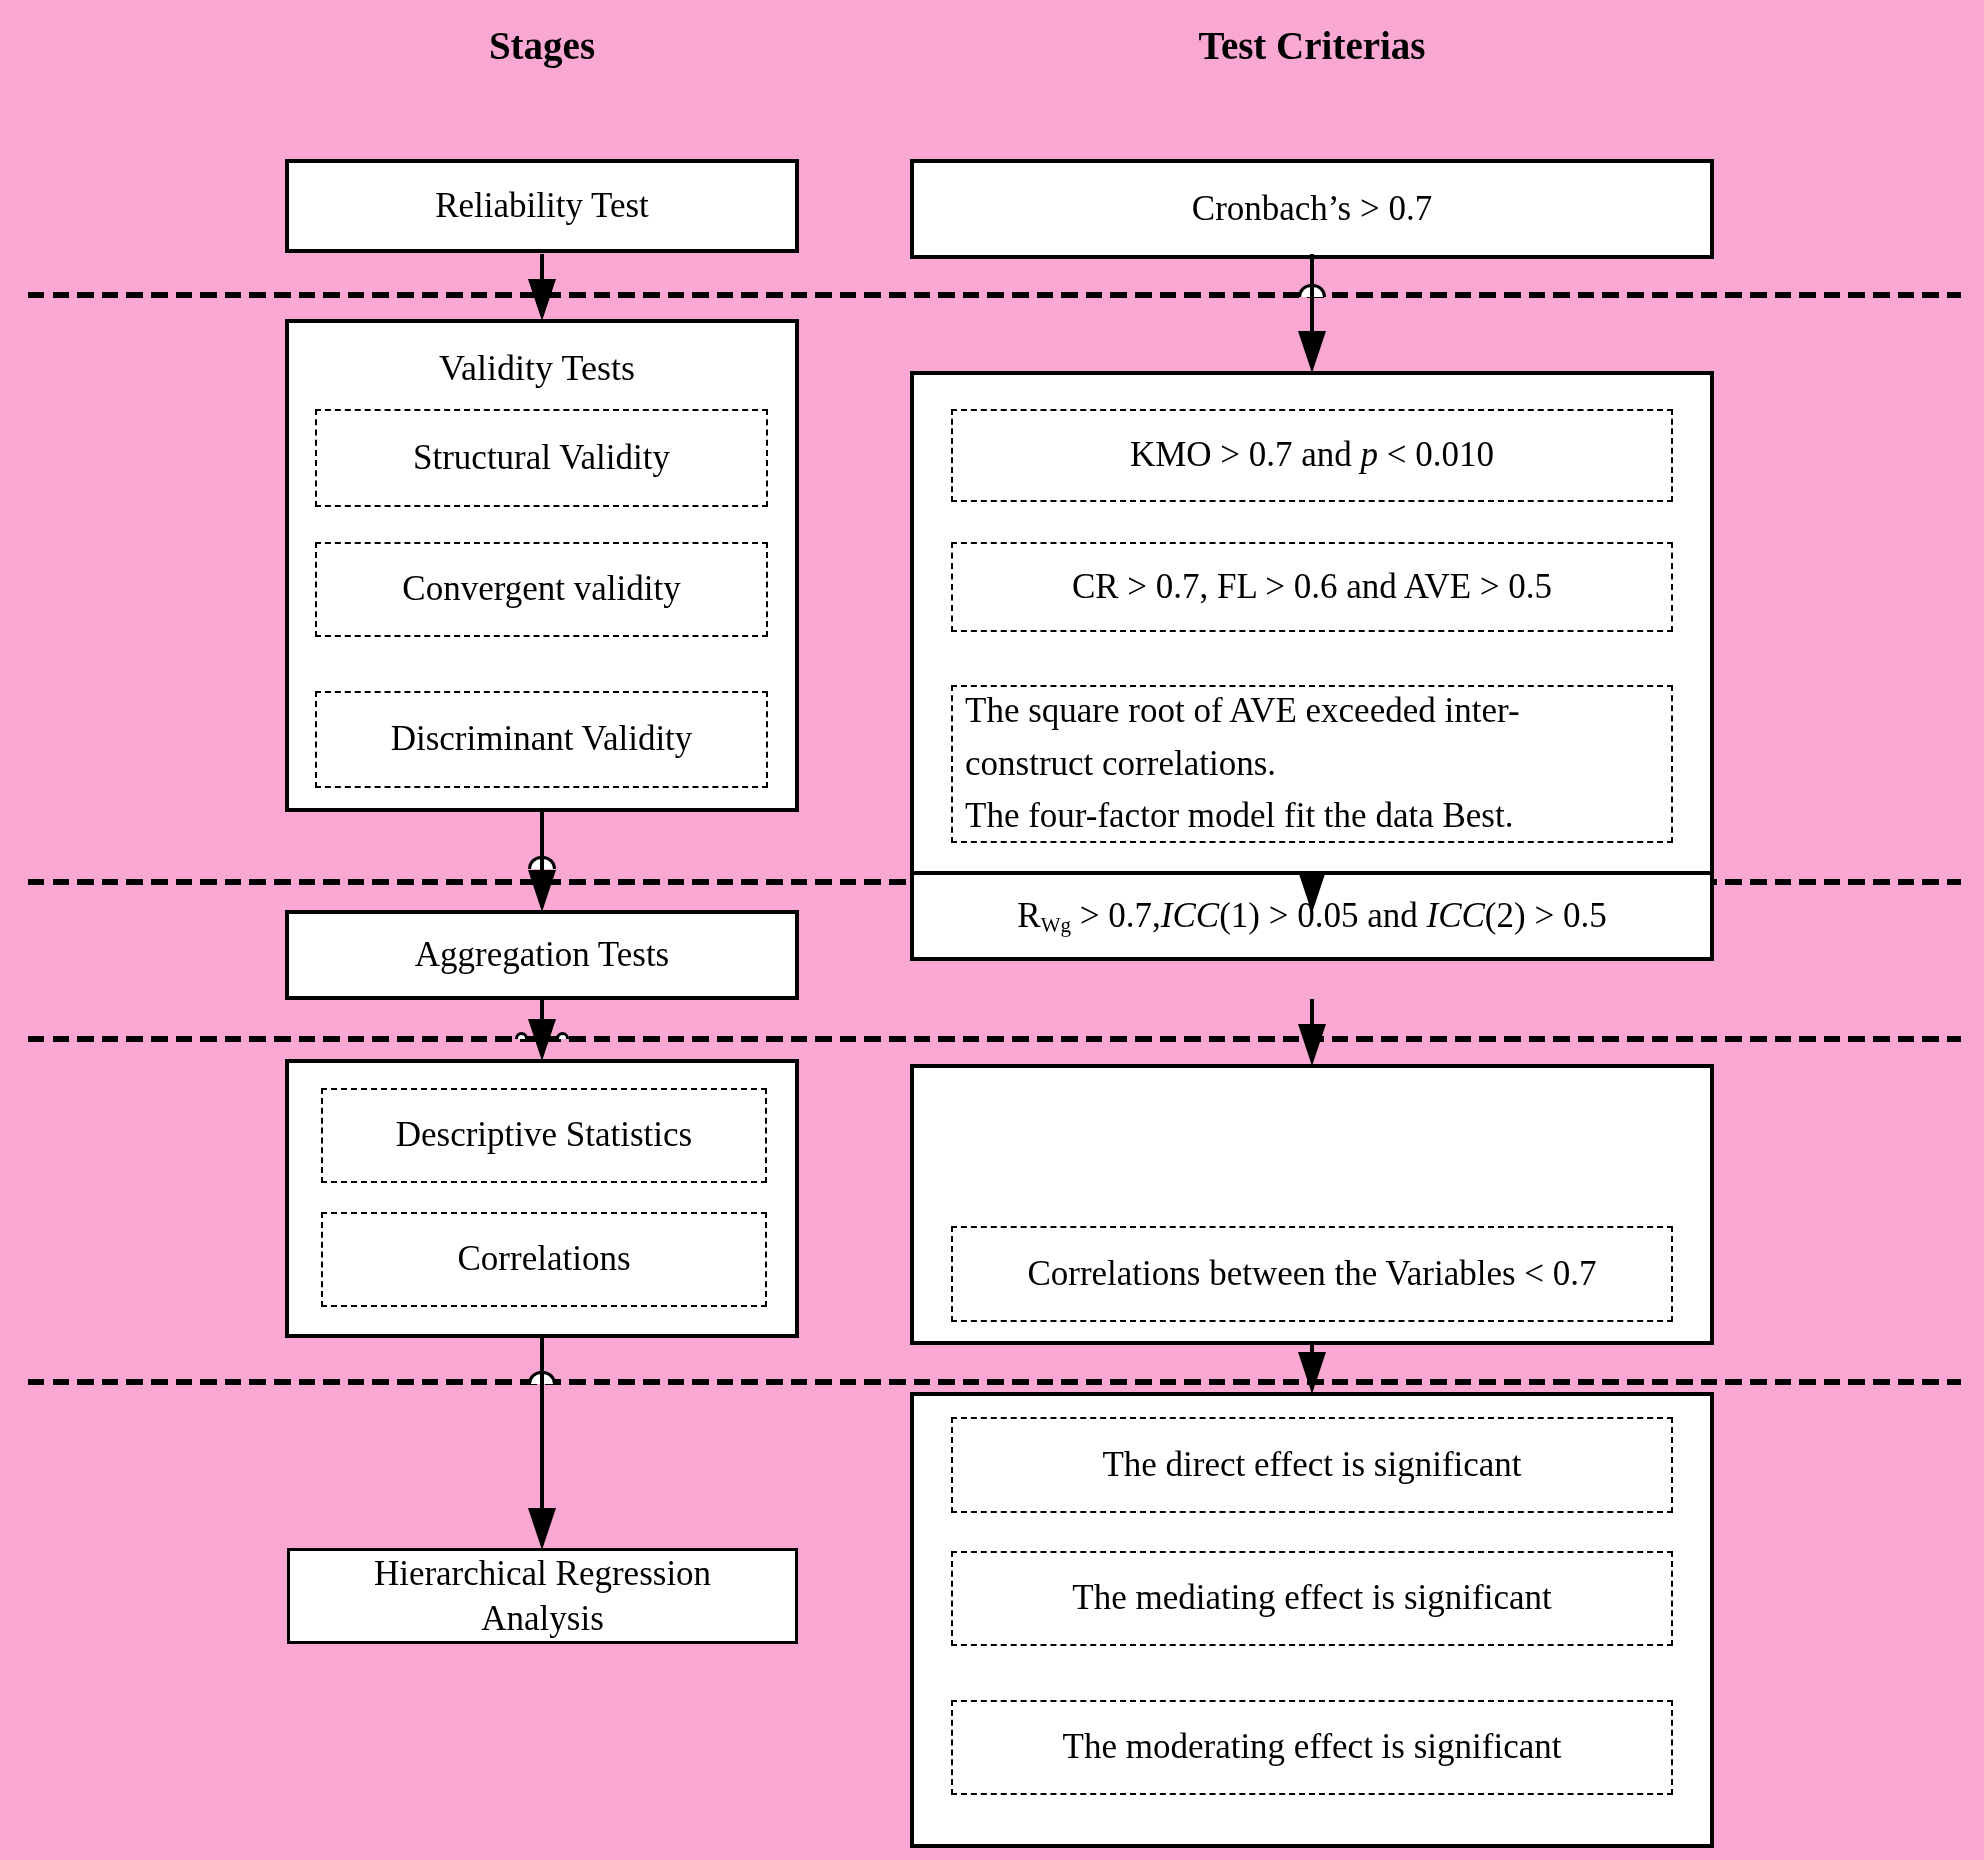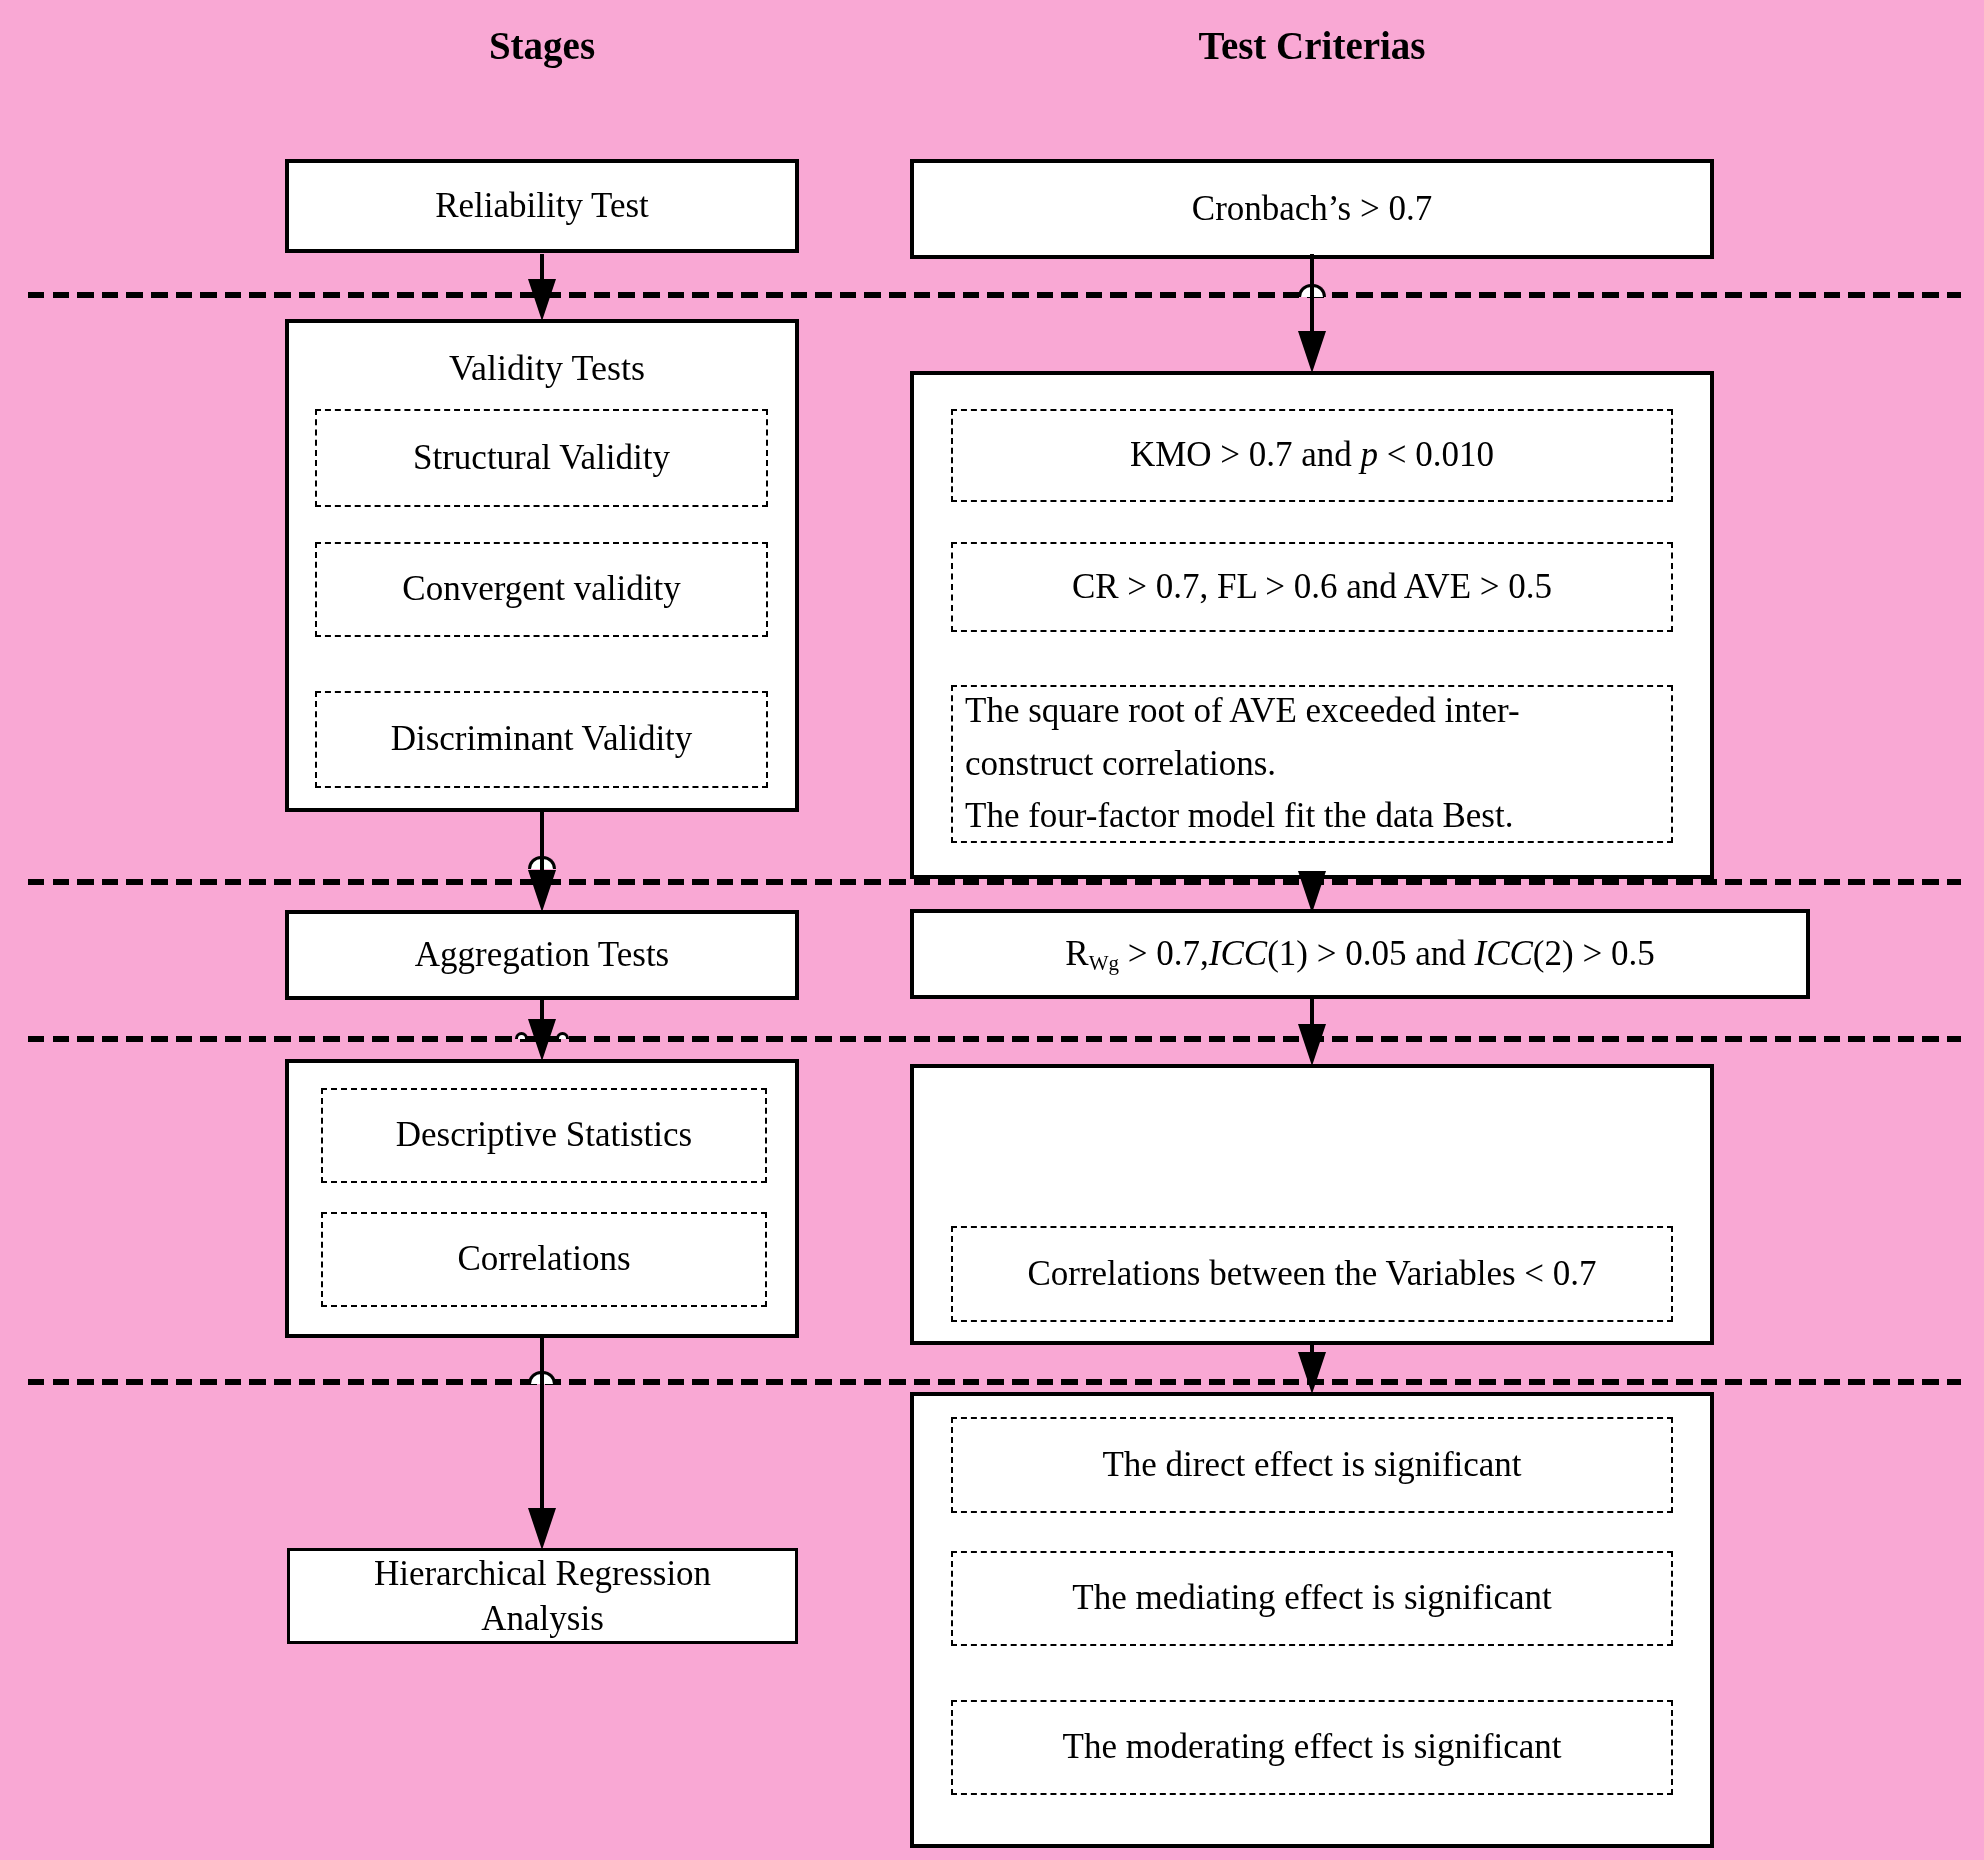--- a/index.html
+++ b/index.html
@@ -54,21 +54,21 @@
   <div class="sep" style="top:292px;"></div>
   <div class="sep" style="top:879px;"></div>
   <div class="sep" style="top:1036px;"></div>
   <div class="sep" style="top:1379px;"></div>
 
   <div class="box" style="left:285px; top:159px; width:514px; height:94px;">
     <span>Reliability Test</span>
   </div>
 
   <div class="box" style="left:285px; top:319px; width:514px; height:493px; align-items:flex-start;"></div>
-  <div class="boxtitle" style="left:290px; top:347px; width:514px;">Validity Tests</div>
+  <div class="boxtitle" style="left:280px; top:347px; width:514px;">Validity Tests</div>
   <div class="dashedbox" style="left:315px; top:409px; width:453px; height:98px;">
     <span>Structural Validity</span>
   </div>
   <div class="dashedbox" style="left:315px; top:542px; width:453px; height:95px;">
     <span>Convergent validity</span>
   </div>
   <div class="dashedbox" style="left:315px; top:691px; width:453px; height:97px;">
     <span>Discriminant Validity</span>
   </div>
 
@@ -100,21 +100,21 @@
     <span>CR &gt; 0.7, FL &gt; 0.6 and AVE &gt; 0.5</span>
   </div>
   <div class="dashedbox leftalign" style="left:951px; top:685px; width:722px; height:158px;">
     <div>
       <div>The square root of AVE exceeded inter-</div>
       <div>construct correlations.</div>
       <div>The four-factor model fit the data Best.</div>
     </div>
   </div>
 
-  <div class="box" style="left:910px; top:909px; width:900px; height:90px;">
+  <div class="box" style="left:910px; top:871px; width:804px; height:90px;">
     <span><span>R</span><span class="subsc">Wg</span><span> &gt; 0.7,</span><span class="ital">ICC</span><span>(1) &gt; 0.05 and </span><span class="ital">ICC</span><span>(2) &gt; 0.5</span></span>
   </div>
 
   <div class="box" style="left:910px; top:1064px; width:804px; height:281px;"></div>
   <div class="dashedbox" style="left:951px; top:1226px; width:722px; height:96px;">
     <span>Correlations between the Variables &lt; 0.7</span>
   </div>
 
   <div class="box" style="left:910px; top:1392px; width:804px; height:456px;"></div>
   <div class="dashedbox" style="left:951px; top:1417px; width:722px; height:96px;">

